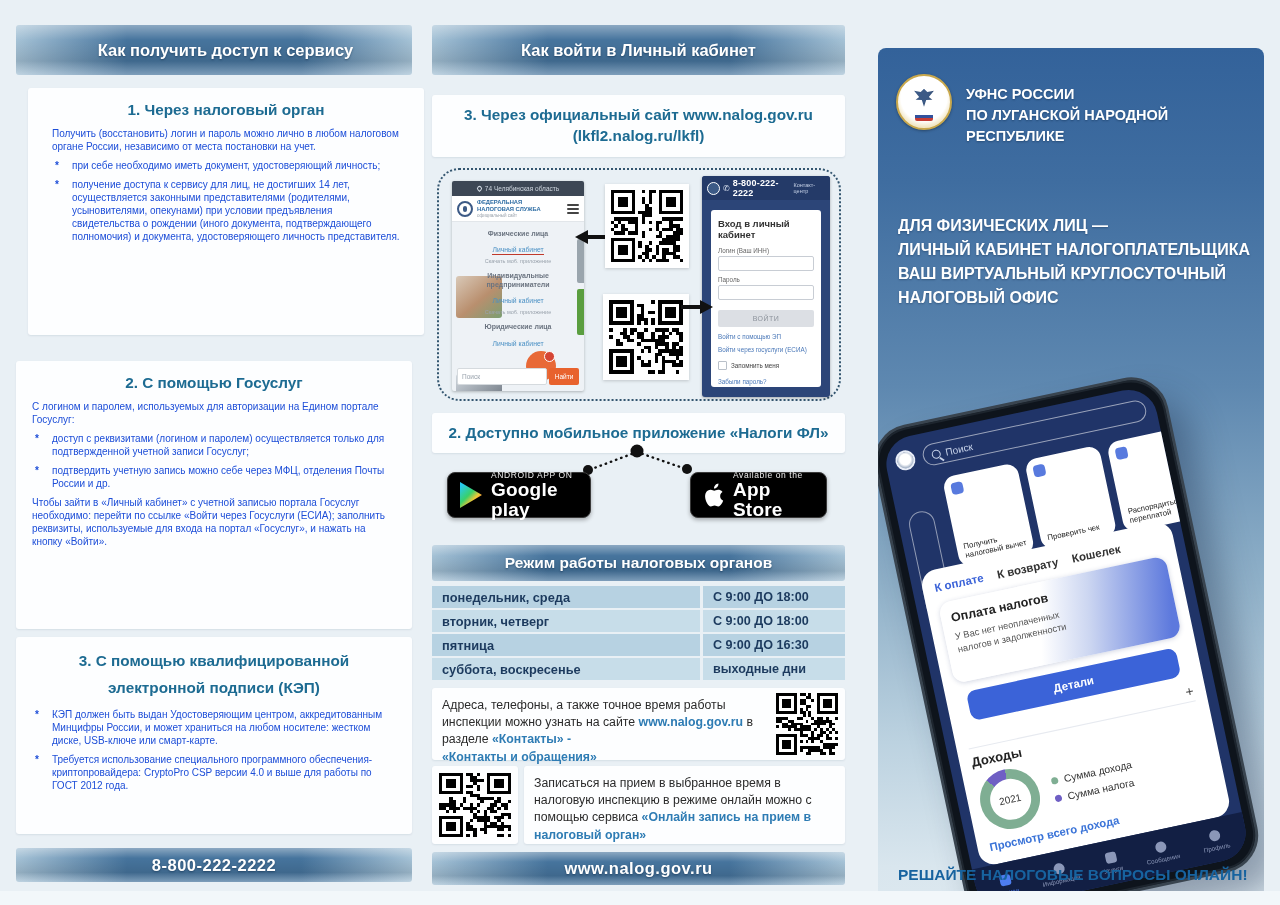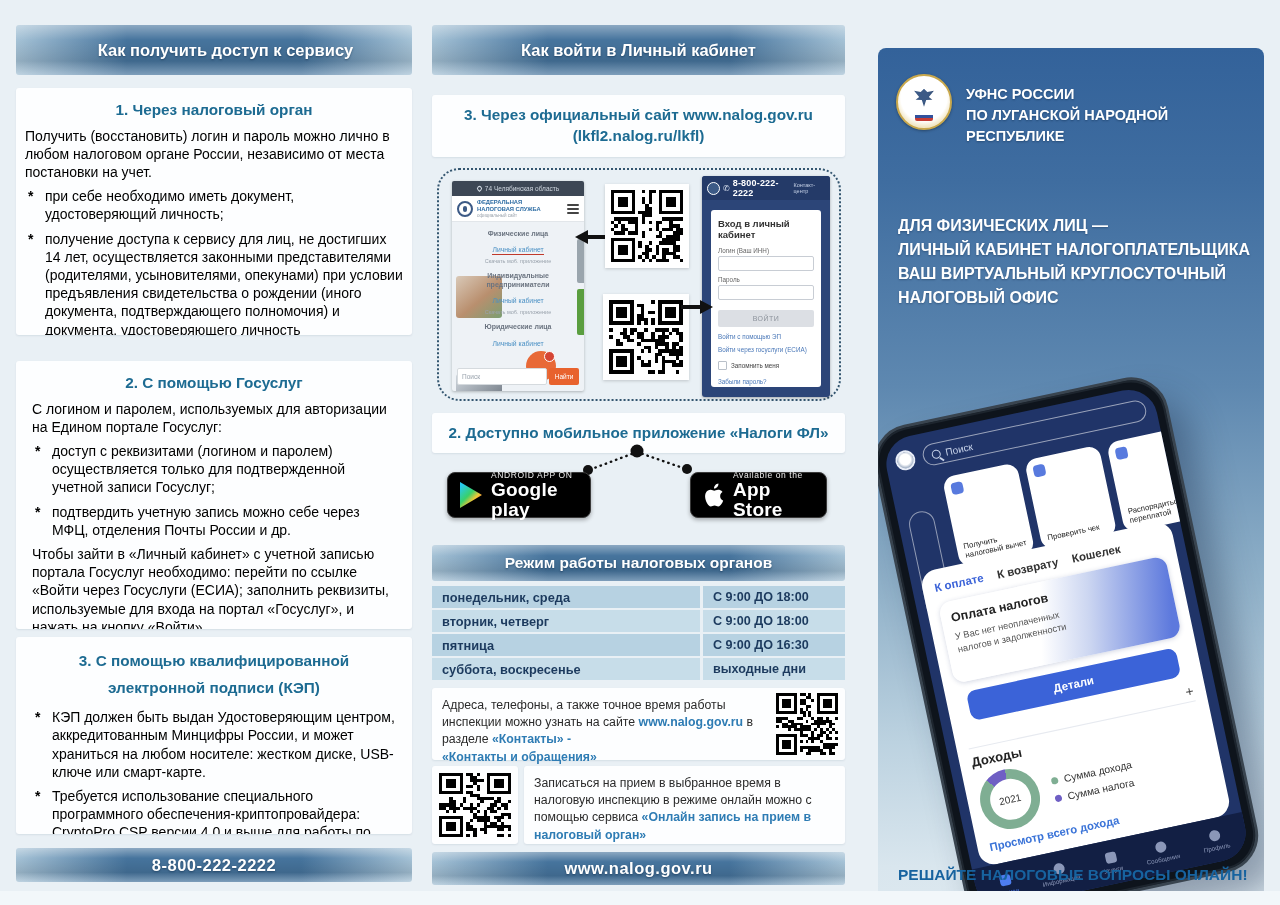--- a/index.html
+++ b/index.html
@@ -10,28 +10,28 @@
 
   
   .bar{position:absolute;border-radius:3px;color:#fff;font-weight:bold;text-align:center;
        display:flex;align-items:center;justify-content:center;
        background:
         linear-gradient(180deg,rgba(255,255,255,.38),rgba(255,255,255,0) 30%,rgba(0,0,0,.10) 72%,rgba(255,255,255,.30)),
         linear-gradient(90deg,#a5c2d6,#46749d 28%,#46749d 72%,#a5c2d6);
        text-shadow:0 1px 2px rgba(0,30,60,.45);}
   .card{position:absolute;background:#fdfeff;border-radius:3px;box-shadow:0 1px 2px rgba(40,70,100,.10);}
   .ttl{color:#1d6b92;font-weight:bold;font-size:15.3px;text-align:center;line-height:1.35;}
-  .body-txt{font-size:14px;line-height:1.3;color:#000000;}
+  .body-txt{font-size:10px;line-height:1.3;color:#1d4ed8;}
   .b{display:flex;margin:6px 0;}
   .b .s{width:20px;flex:none;padding-left:3px;font-weight:bold;}
   .teal-link{color:#2e7cb4;font-weight:bold;}
 
   
   .col-left-hdr{left:16px;top:25px;width:396px;height:50px;font-size:16.5px;padding-left:23px;}
-  .lc1{left:16px;top:88px;width:396px;height:247px;padding:8px 9px;overflow:hidden;}
+  .lc1{left:28px;top:88px;width:396px;height:247px;padding:8px 24px;overflow:hidden;}
   .lc2{left:16px;top:361px;width:396px;height:268px;padding:8px 16px;overflow:hidden;}
   .lc3{left:16px;top:637px;width:396px;height:197px;padding:10px 16px;overflow:hidden;}
   .lc1 .ttl,.lc2 .ttl,.lc3 .ttl{margin:4px 0 6px 0;}
   .col-left-ftr{left:16px;top:848px;width:396px;height:34px;font-size:16.5px;letter-spacing:.5px;}
   .lp{margin:5px 0;}
 
   
   .col-mid-hdr{left:432px;top:25px;width:413px;height:50px;font-size:16.5px;}
   .mc1{left:432px;top:95px;width:413px;height:62px;display:flex;flex-direction:column;justify-content:center;}
   .dashed-box{position:absolute;left:437px;top:168px;width:404px;height:233px;border:2px dotted #33556f;border-radius:22px;}

